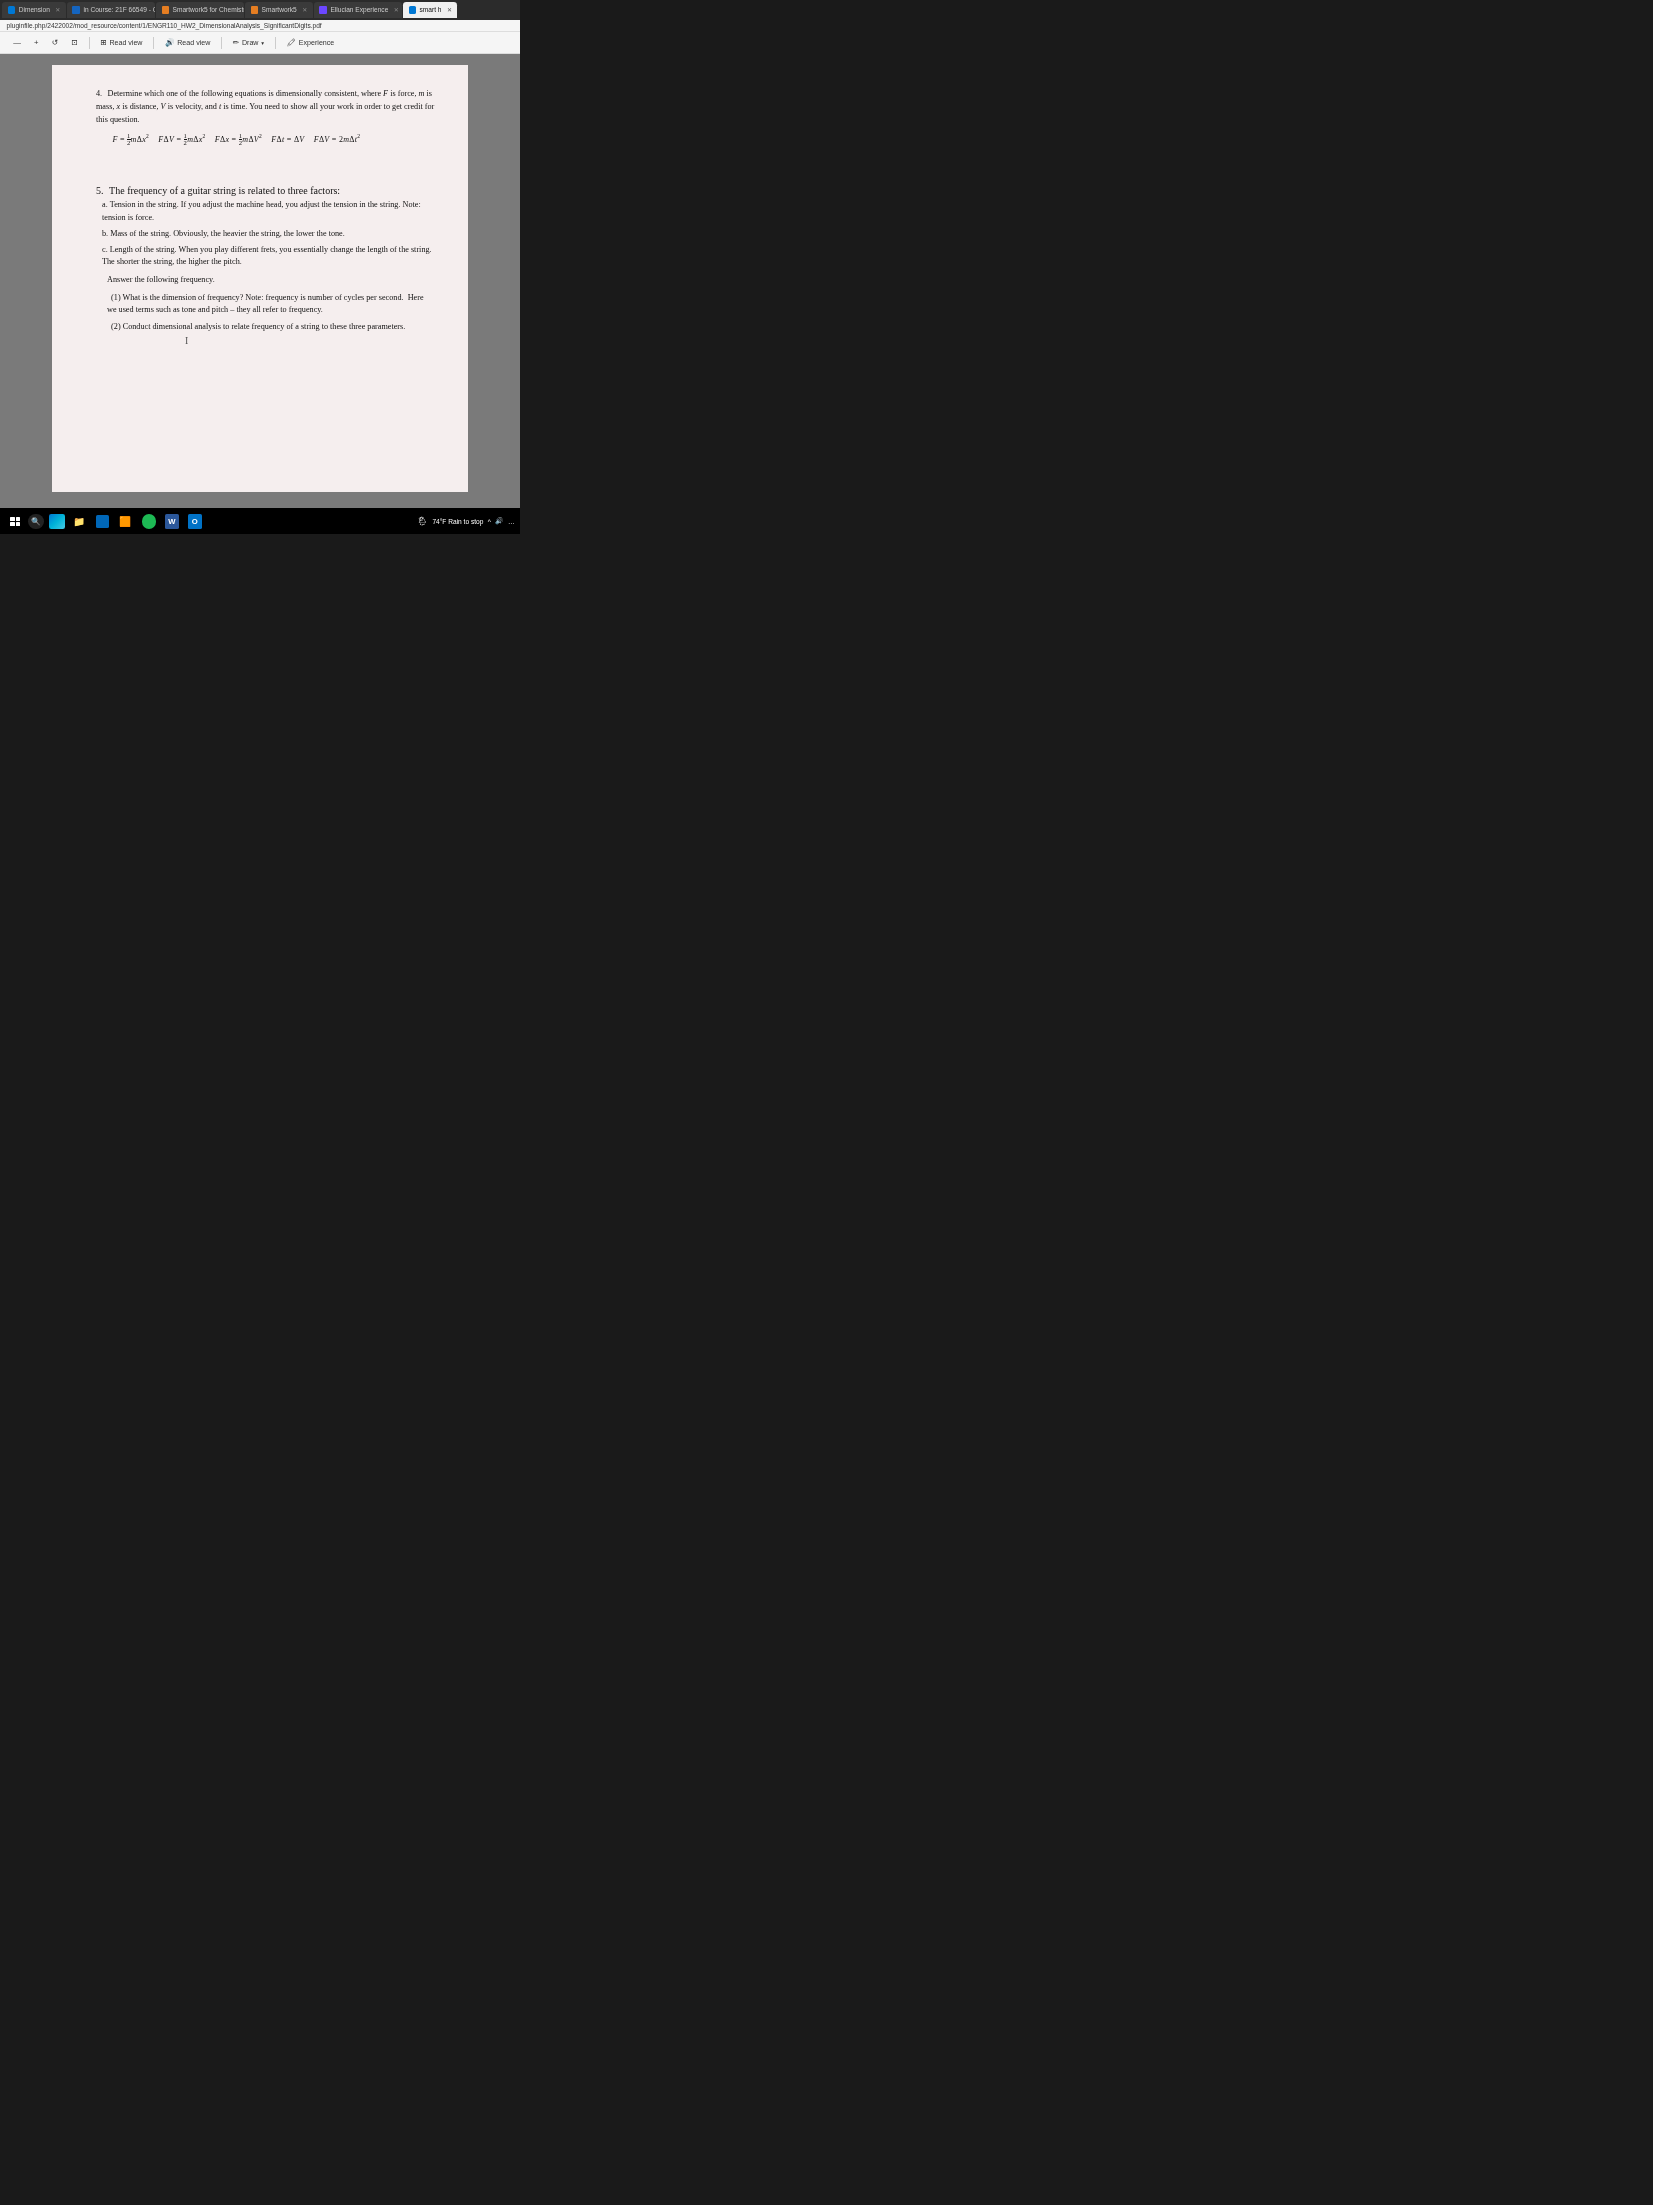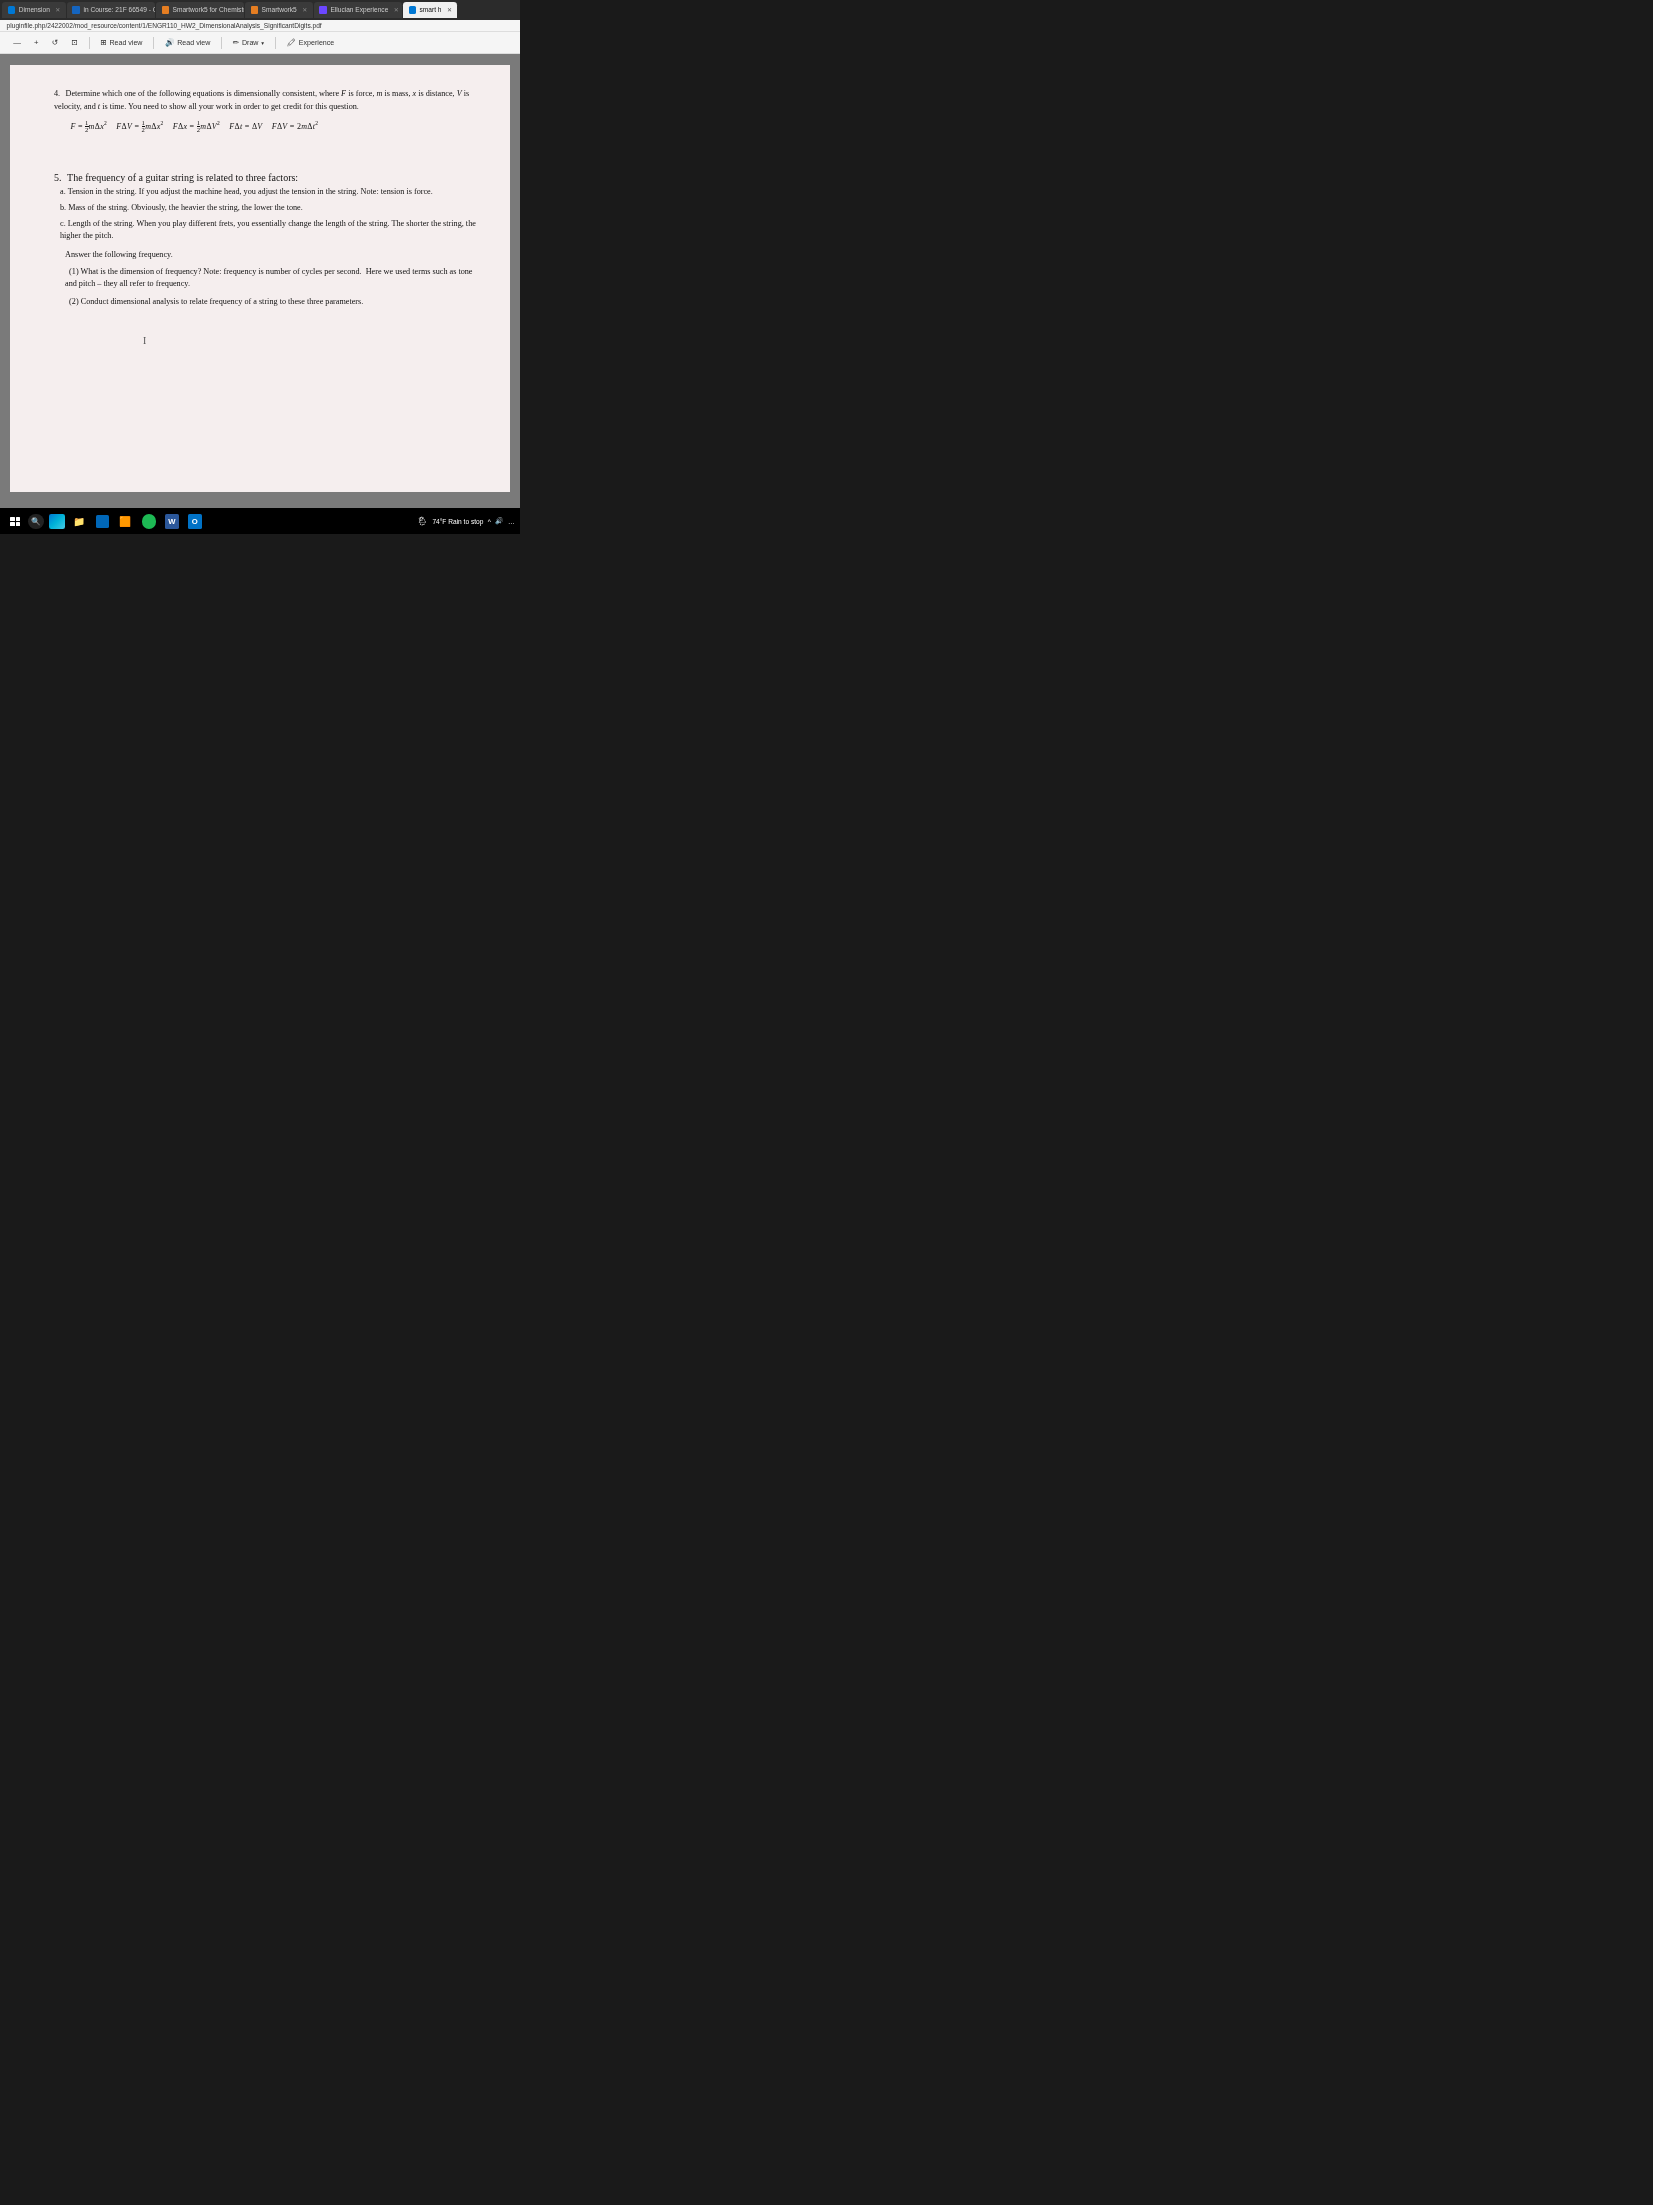--- a/index.html
+++ b/index.html
@@ -105,21 +105,21 @@
     
     .pdf-area {
       background: #7a7a7a;
       display: flex;
       justify-content: center;
       padding: 11px 0 16.4px 0;
       min-height: 448px;
     }
     .pdf-page {
       background: #f5eeee;
-      width: 500px;
+      width: 416px;
       min-height: 427px;
       padding: 22px 33px 33px 44px;
       font-family: 'Times New Roman', Times, serif;
       font-size: 8.2px;
       line-height: 1.6;
       color: #111;
       position: relative;
     }
 
     .question {

